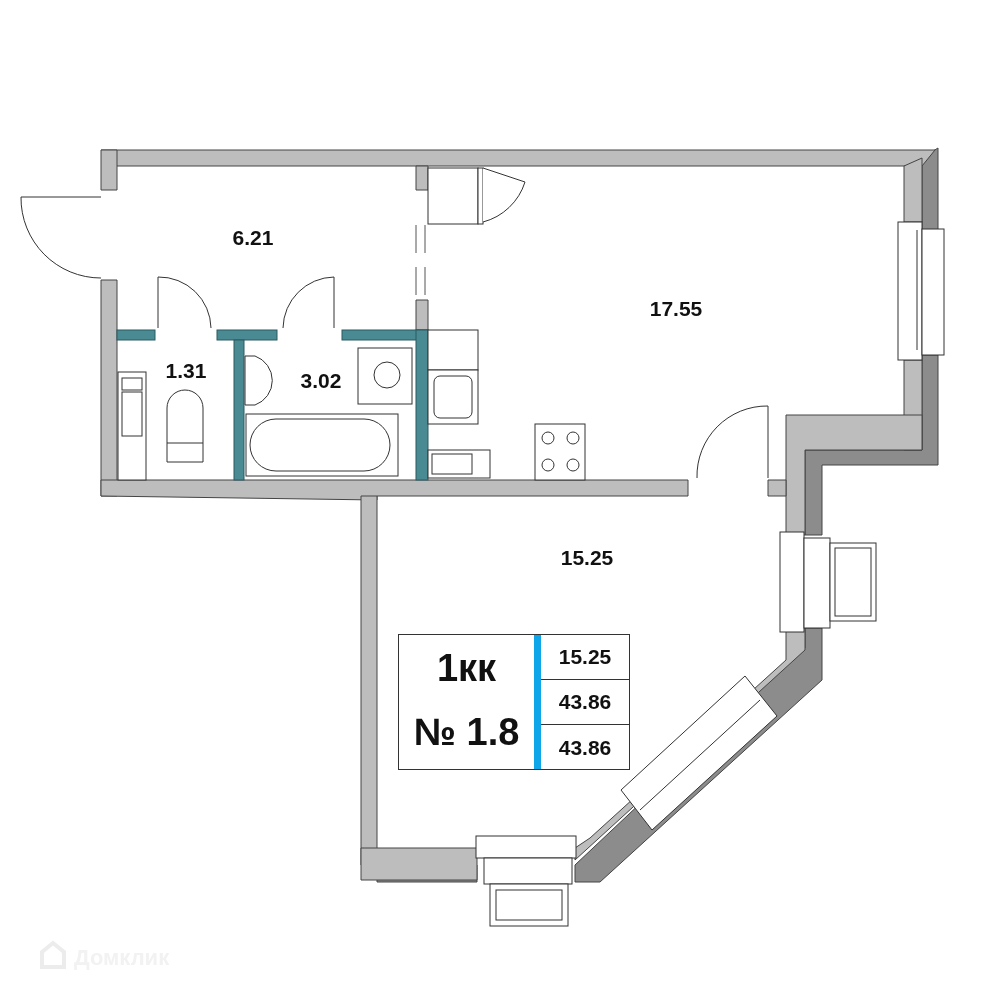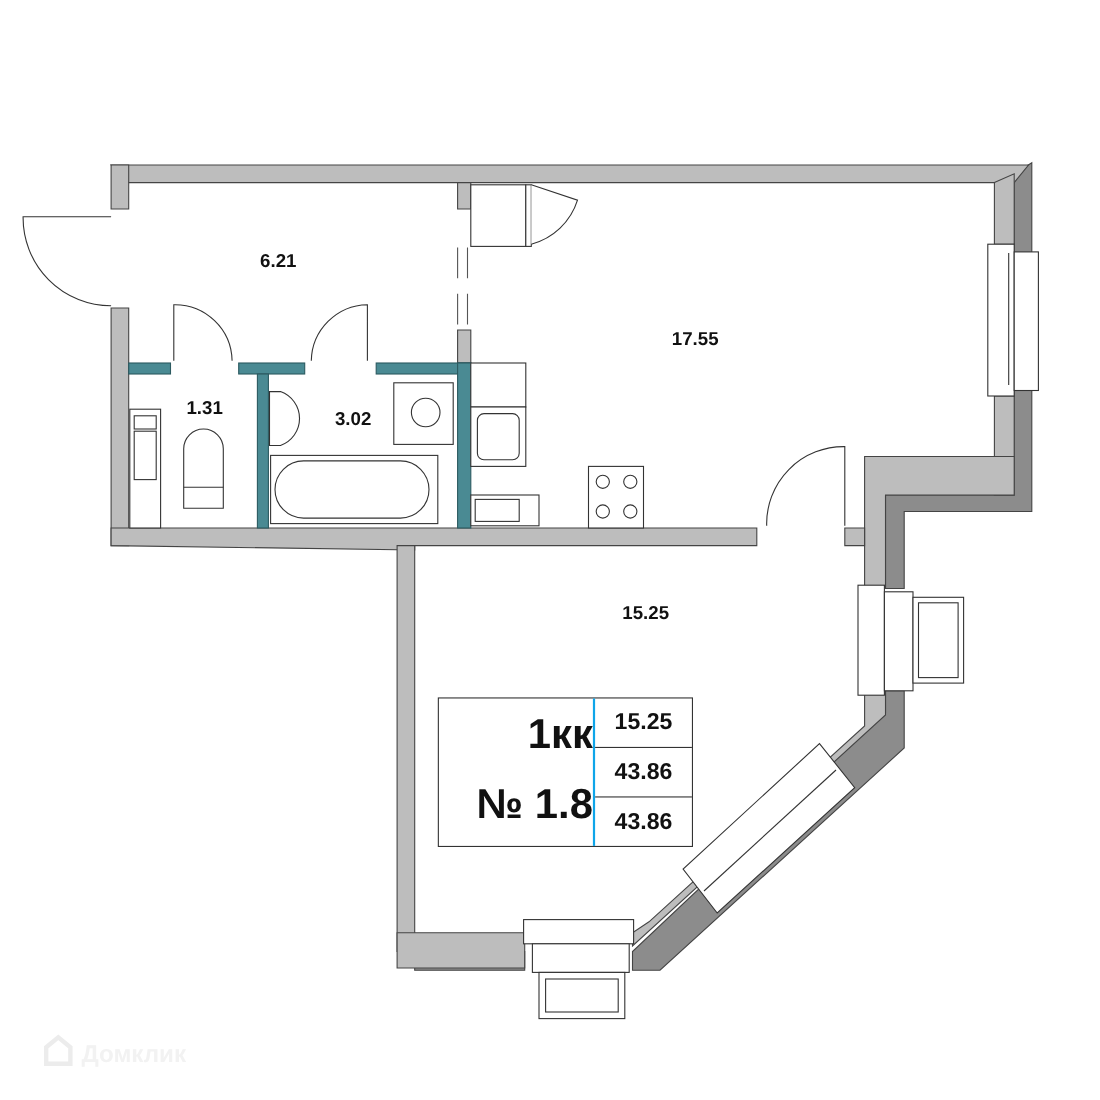--- a/index.html
+++ b/index.html
@@ -1,20 +1,20 @@
 <!DOCTYPE html>
 <html><head>
 <meta charset="utf-8">
 <style>
   html, body { margin: 0; padding: 0; background: #ffffff; }
   body { width: 1000px; height: 1000px; position: relative; overflow: hidden; font-family: "Liberation Sans", sans-serif; }
   svg { position: absolute; left: 0; top: 0; }
-  .lbl { position: absolute; font-family: "Liberation Sans", sans-serif; font-weight: bold; color: #111; font-size: 17px; transform: translate(-50%, -50%); white-space: nowrap; }
+  .lbl { position: absolute; font-family: "Liberation Sans", sans-serif; font-weight: bold; color: #111; font-size: 21px; transform: translate(-50%, -50%); white-space: nowrap; }
   .info { position: absolute; left: 398px; top: 634px; width: 232px; height: 136px; border: 1px solid #333; background: #fff; box-sizing: border-box; }
-  .info-left { position: absolute; left: 0; top: 0; width: 142px; height: 100%; border-right: 2px solid #0ea5e9; box-sizing: border-box; text-align: right; }
+  .info-left { position: absolute; left: 0; top: 0; width: 142px; height: 100%; border-right: 7px solid #0ea5e9; box-sizing: border-box; text-align: center; }
   .info-type { position: absolute; left: 0; right: 0; top: 12px; font-size: 38px; font-weight: bold; color: #111; }
   .info-num { position: absolute; left: 0; right: 0; top: 64px; font-size: 38px; font-weight: bold; color: #111; margin-top: 12px; }
   .info-right { position: absolute; left: 142px; top: 0; right: 0; height: 100%; }
   .info-cell { height: 45px; border-bottom: 1px solid #333; display: flex; align-items: center; justify-content: center; font-size: 21px; font-weight: bold; color: #111; box-sizing: border-box; }
   .info-cell:last-child { border-bottom: none; }
   .wm { position: absolute; left: 38px; top: 940px; display: flex; align-items: center; gap: 6px; color: #f2f2f2; font-size: 22px; font-weight: bold; }
 </style>
 </head>
 <body>
 
@@ -114,21 +114,21 @@
     <circle cx="548" cy="438" r="6"></circle>
       <circle cx="573" cy="438" r="6"></circle>
     <circle cx="548" cy="465" r="6"></circle>
       <circle cx="573" cy="465" r="6"></circle>
   </g>
 </svg>
 
 <div class="lbl" style="left:253px;top:238px">6.21</div>
 <div class="lbl" style="left:186px;top:371px">1.31</div>
 <div class="lbl" style="left:321px;top:381px">3.02</div>
-<div class="lbl" style="left:632px;top:309px">17.55</div>
+<div class="lbl" style="left:676px;top:309px">17.55</div>
 <div class="lbl" style="left:587px;top:558px">15.25</div>
 
 <div class="info">
   <div class="info-left">
     <div class="info-type">1кк</div>
     <div class="info-num">№ 1.8</div>
   </div>
   <div class="info-right">
     <div class="info-cell">15.25</div>
     <div class="info-cell">43.86</div>

